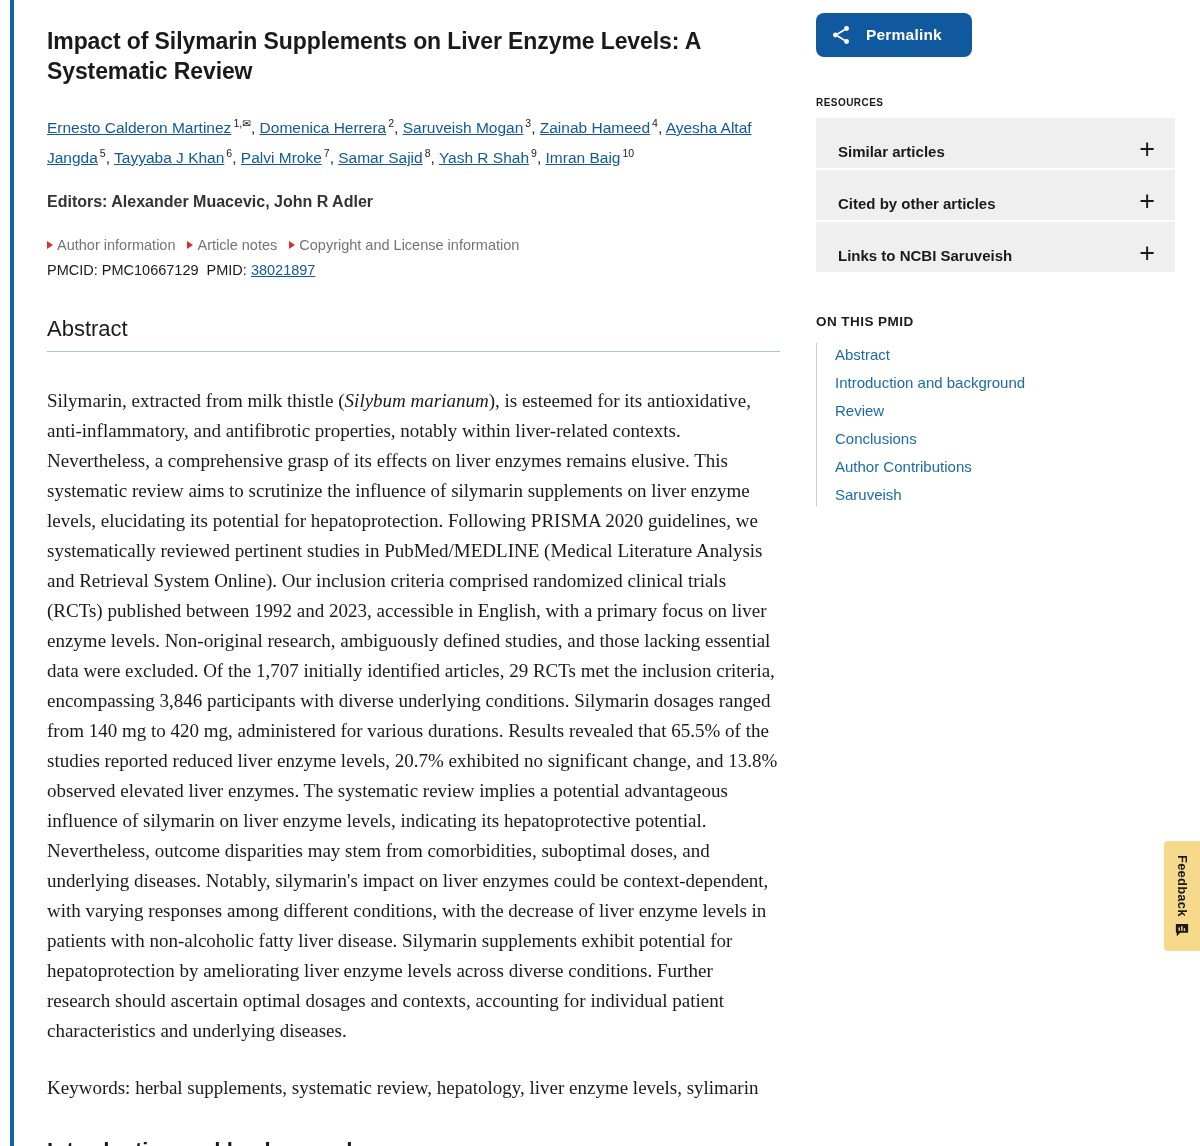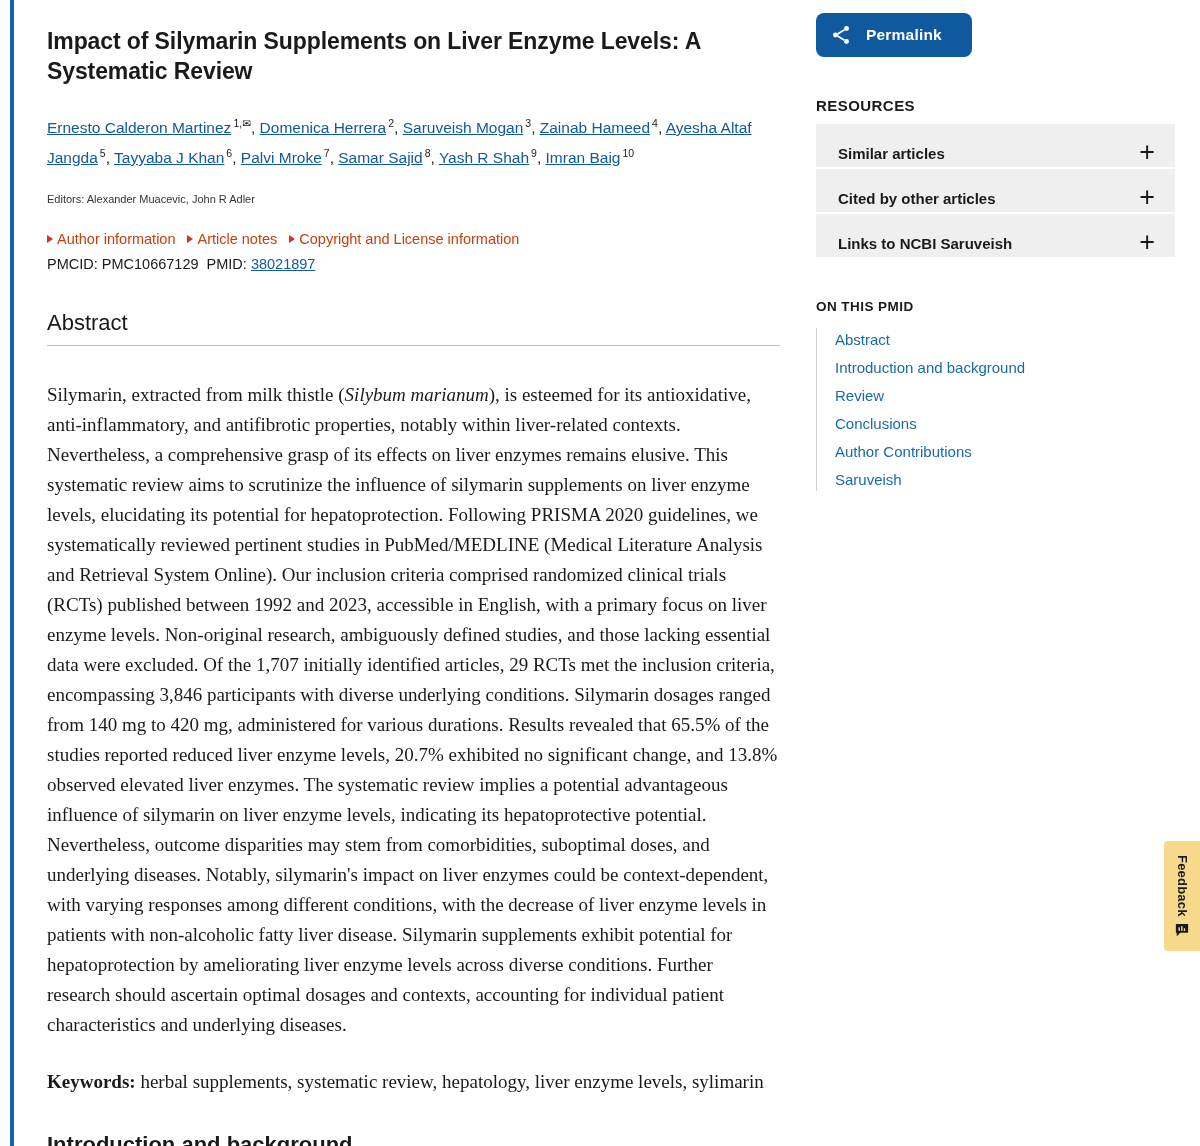--- a/index.html
+++ b/index.html
@@ -58,31 +58,32 @@
     color: #11599e;
   }
   .authors sup {
     font-size: 10.5px;
     vertical-align: super;
     line-height: 0;
     padding-left: 2px;
   }
 
   .editors {
-    font-size: 11px;
+    font-size: 16px;
     color: #333333;
     margin: 16px 0 26px 0;
+    font-weight: bold;
   }
 
   .meta-links {
     font-size: 14.5px;
     margin-bottom: 9px;
   }
   .meta-links .lk {
-    color: #c2410c;
+    color: #737373;
     text-decoration: none;
     margin-right: 12px;
     white-space: nowrap;
     margin-top: 32px;
   }
   .tri {
     display: inline-block;
     width: 0; height: 0;
     border-left: 6px solid #d93025;
     border-top: 4.5px solid transparent;
@@ -119,21 +120,21 @@
   }
   .abstract-body p { margin: 0 0 26px 0; }
   .abstract-body i { }
 
   .keywords {
     font-family: "Liberation Serif", serif;
     font-size: 19px;
     line-height: 1.55;
     max-width: 740px;
   }
-  .keywords b { font-weight: bold; }
+  .keywords b { font-weight: normal; }
 
   .next-head {
     font-size: 22px;
     color: #1a1a1a;
     margin-top: 36px;
   }
 
   
   .side-col {
     width: 400px;
@@ -158,31 +159,31 @@
     margin-right: 14px;
     flex: none;
   }
   .permalink-btn .pl-label {
     font-size: 15.5px;
     font-weight: bold;
     letter-spacing: 0.2px;
   }
 
   .side-label {
-    font-size: 15px;
+    font-size: 10px;
     font-weight: bold;
     letter-spacing: 0.45px;
     color: #1a1a1a;
     margin: 40px 0 10px 0;
   }
 
   .accordion { display: flex; flex-direction: column; gap: 2px; }
   .acc-item {
     background: #efefef;
-    height: 43px;
+    height: 50px;
     display: flex;
     align-items: center;
     justify-content: space-between;
     padding: 16px 20px 0 22px;
     cursor: pointer;
   }
   .acc-title { font-size: 15px; font-weight: bold; color: #1a1a1a; }
   .acc-plus {
     font-size: 27px;
     font-weight: 300;

